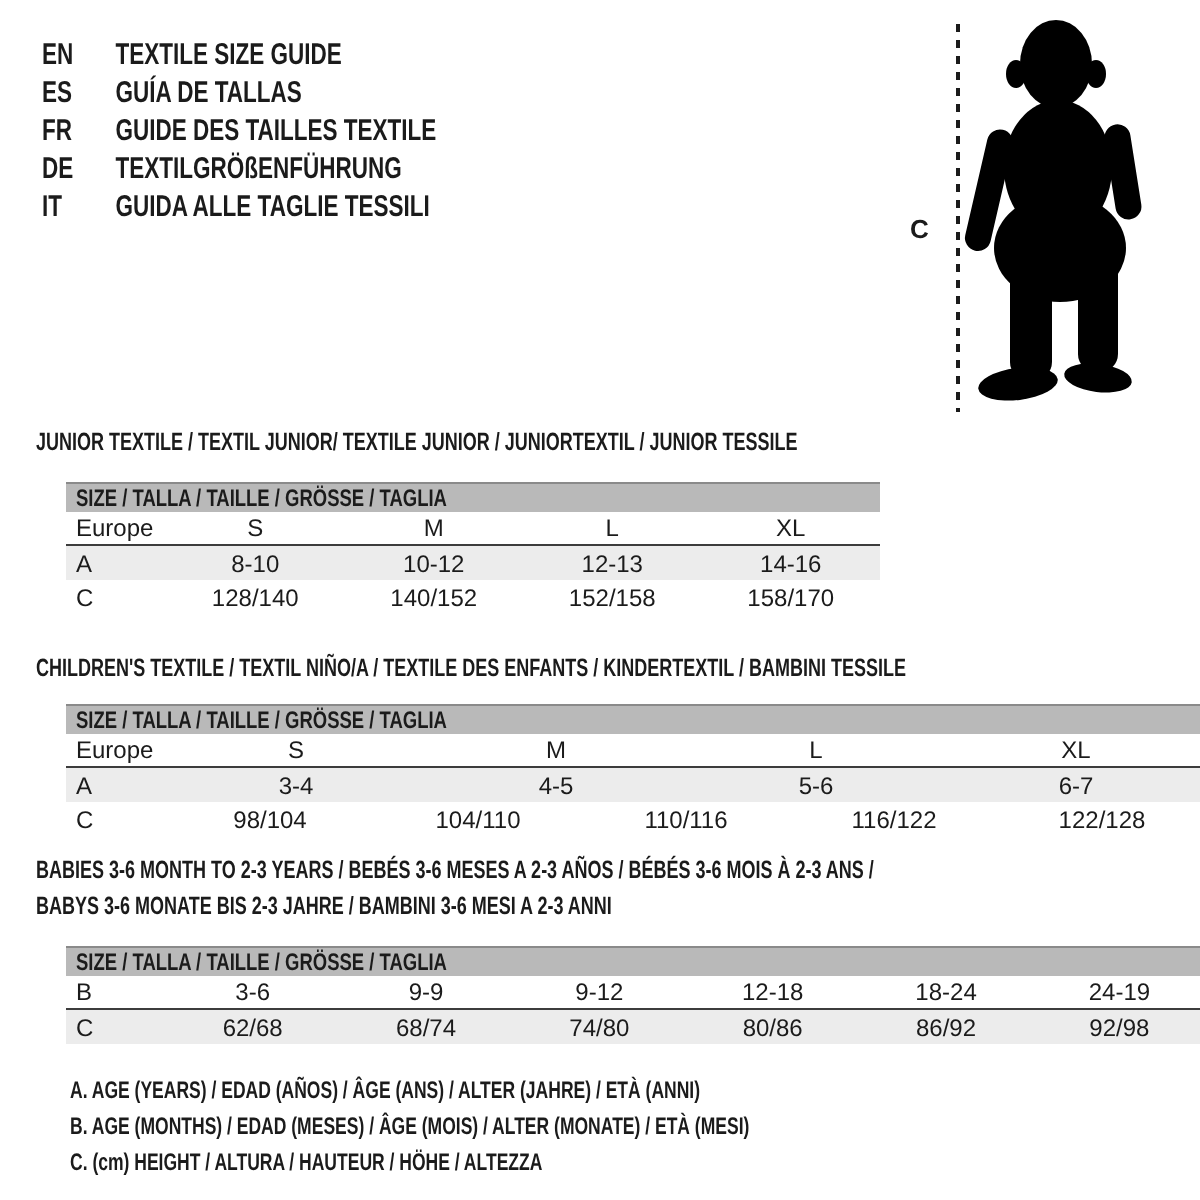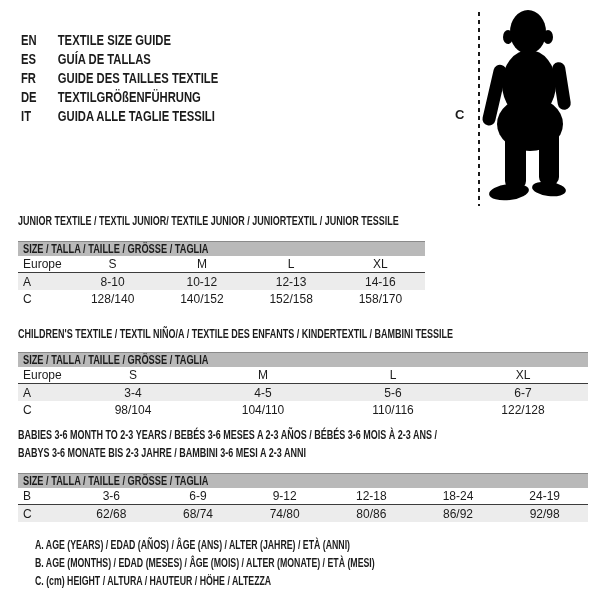--- a/index.html
+++ b/index.html
@@ -9,36 +9,36 @@
     color:var(--text,#1b1b1b);
     font-family:"Liberation Sans",sans-serif;
   }
   
   .cx{transform-origin:0 50%;white-space:nowrap;display:inline-block;}
   .cx72{transform:scaleX(.72);}
   .cx73{transform:scaleX(.73);}
   .cx77{transform:scaleX(.77);}
 
   
-  .langs{position:absolute;left:21px;top:18px;margin-top:12px;}
+  .langs{position:absolute;left:21px;top:18px;}
   .lang-row{display:flex;height:19px;align-items:center;font-weight:bold;font-size:15px;
             transform:scaleX(.75);transform-origin:0 50%;white-space:nowrap;}
   .lang-code{width:49px;flex:none;}
 
   
   .measure-line{position:absolute;left:478px;top:12px;width:2px;height:194px;
     background:repeating-linear-gradient(to bottom,var(--text,#1b1b1b) 0 4px,transparent 4px 8px);}
   .measure-label{position:absolute;left:455px;top:107px;font-weight:bold;font-size:13px;}
   .baby{position:absolute;left:480px;top:6px;width:104px;height:204px;}
 
   
   .sec-title{position:absolute;left:18px;font-weight:bold;font-size:12.5px;}
 
   
-  .table{position:absolute;left:18px;}
+  .table{position:absolute;left:33px;}
   .band{height:15px;background:var(--band_bg,#b9b9b9);border-top:1px solid var(--band_border,#8a8a8a);
         display:flex;align-items:center;padding-left:5px;box-sizing:border-box;
         font-weight:bold;font-size:12px;}
   .trow{display:flex;height:17px;align-items:center;font-size:12px;}
   .trow.header{border-bottom:1px solid var(--row_rule,#3c3c3c);box-sizing:border-box;}
   .trow.shaded{background:var(--shaded_row,#ececec);}
   .rlabel{width:50px;padding-left:5px;box-sizing:border-box;flex:none;}
   .cell{flex:1;text-align:center;}
 
   
@@ -136,34 +136,35 @@
         <div class="cell">3-4</div>
         <div class="cell">4-5</div>
         <div class="cell">5-6</div>
         <div class="cell">6-7</div>
       </div>
       <div class="trow plain">
         <div class="rlabel">C</div>
         <div class="cell">98/104</div>
         <div class="cell">104/110</div>
         <div class="cell">110/116</div>
+        <div class="cell">116/122</div>
         <div class="cell">122/128</div>
       </div>
     </div>
 
   <div class="sec-title cx cx72" style="top:428px;">BABIES 3-6 MONTH TO 2-3 YEARS / BEBÉS 3-6 MESES A 2-3 AÑOS / BÉBÉS 3-6 MOIS À 2-3 ANS /</div>
   <div class="sec-title cx cx72" style="top:446px;">BABYS 3-6 MONATE BIS 2-3 JAHRE / BAMBINI 3-6 MESI A 2-3 ANNI</div>
   <div class="table" style="top:473px;width:570px;">
       <div class="band">
         <span class="cx cx77">SIZE / TALLA / TAILLE / GRÖSSE / TAGLIA</span>
       </div>
       <div class="trow header">
         <div class="rlabel">B</div>
         <div class="cell">3-6</div>
-        <div class="cell">6-9</div>
+        <div class="cell">9-9</div>
         <div class="cell">9-12</div>
         <div class="cell">12-18</div>
         <div class="cell">18-24</div>
         <div class="cell">24-19</div>
       </div>
       <div class="trow shaded">
         <div class="rlabel">C</div>
         <div class="cell">62/68</div>
         <div class="cell">68/74</div>
         <div class="cell">74/80</div>

